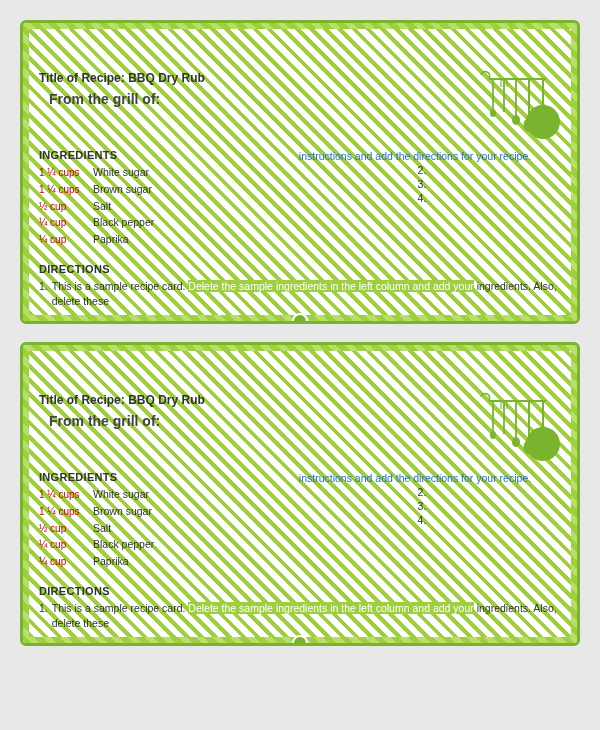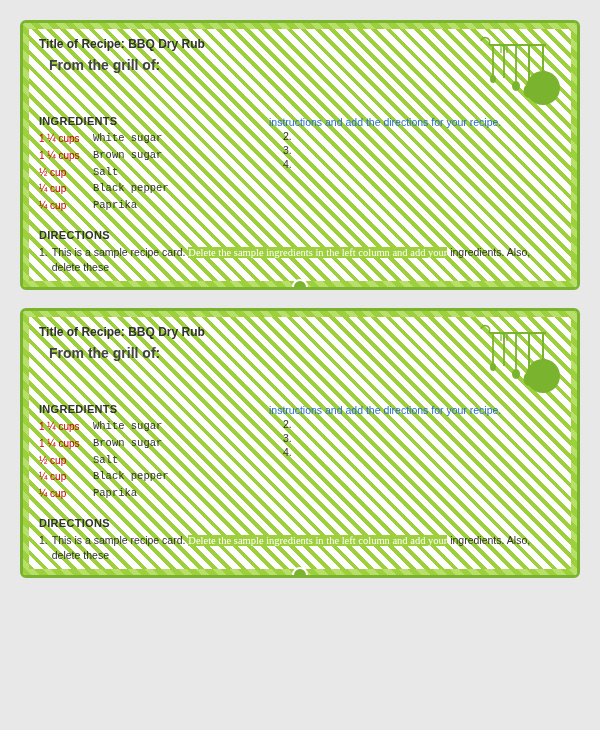--- a/index.html
+++ b/index.html
@@ -35,20 +35,21 @@
         repeating-linear-gradient(45deg, #9ecf3c 0px, #9ecf3c 4px, transparent 4px, transparent 10px);
       border-image:
         repeating-linear-gradient(45deg, #9ecf3c 0px, #9ecf3c 6px, #b8df6a 6px, #b8df6a 12px) 6;
       pointer-events: none;
       z-index: 0;
     }
 
     .card-inner {
       position: relative;
       z-index: 1;
+      margin-top: 34px;
     }
 
     .card-header {
       display: flex;
       justify-content: space-between;
       align-items: flex-start;
     }
 
     .card-title-section {
       flex: 1;
@@ -105,25 +106,25 @@
 
     .ing-amount {
       min-width: 50px;
       color: #cc0000;
       font-size: 10.5px;
     }
 
     .ing-name {
       color: #333;
       font-size: 10.5px;
-      font-family: Liberation Mono, monospace;
     }
 
     .instructions-section {
       flex: 1;
+      text-align: center;
     }
 
     .instructions-text {
       font-size: 10.5px;
       color: #2a6fcc;
       line-height: 1.4;
       margin-bottom: 4px;
     }
 
     .instructions-numbered {
@@ -169,21 +170,20 @@
     }
 
     .direction-text {
       font-size: 10.5px;
       line-height: 1.45;
     }
 
     .highlight-green {
       background-color: #9ecf3c;
       color: #fff;
-      font-family: Liberation Serif, serif;
     }
 
     
     .bottom-circle {
       position: absolute;
       bottom: -8px;
       left: 50%;
       transform: translateX(-50%);
       width: 16px;
       height: 16px;

